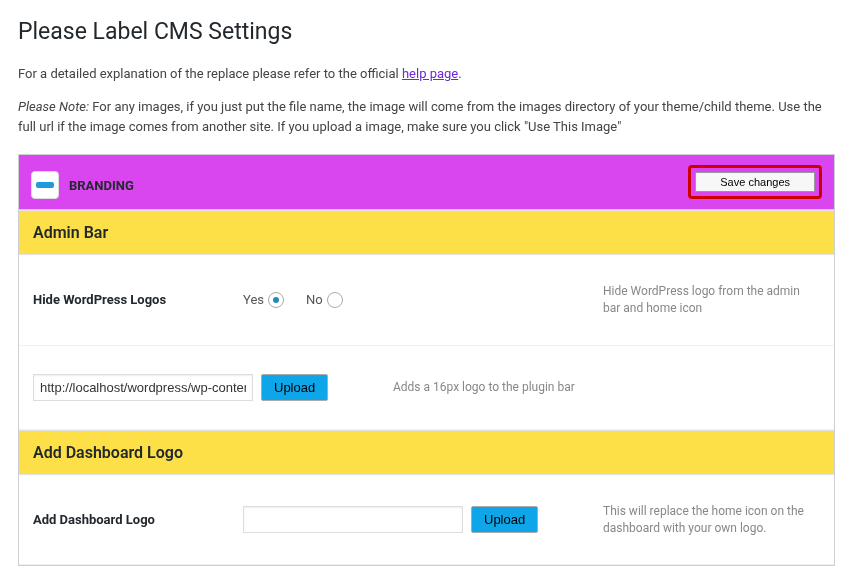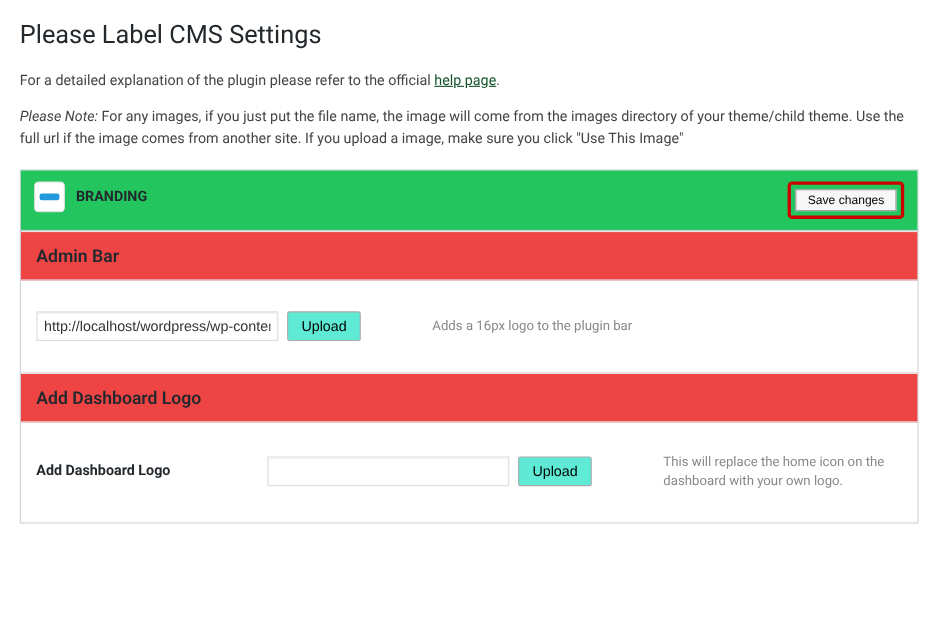--- a/index.html
+++ b/index.html
@@ -17,41 +17,41 @@
       color: #23282d;
       margin-bottom: 20px;
     }
     .intro {
       font-size: 13px;
       color: #444;
       margin-bottom: 14px;
       line-height: 1.4;
     }
     .intro a {
-      color: #14532d;
+      color: #6d28d9;
       margin-top: 36px;
     }
     .note {
       font-size: 13px;
       color: #444;
       margin-bottom: 18px;
       line-height: 1.5;
     }
     .note em { font-style: italic; }
     .panel {
       border: 1px solid #ccd0d4;
       background: #fff;
     }
     .panel-header {
       display: flex;
-      align-items: flex-start;
+      align-items: flex-end;
       justify-content: space-between;
       padding: 10px 12px;
       border-bottom: 1px solid #ccd0d4;
-      background: #22c55e;
+      background: #d946ef;
     }
     .panel-header-left {
       display: flex;
       align-items: center;
       gap: 10px;
     }
     .branding-icon {
       width: 28px;
       height: 28px;
       border: 1px solid #ddd;
@@ -72,27 +72,27 @@
       font-weight: 700;
       color: #23282d;
     }
     .save-wrap {
       border: 3px solid #cc0000;
       padding: 4px;
       border-radius: 4px;
     }
     .save-btn {
       font-size: 11px;
-      padding: 3px 10px;
+      padding: 3px 24px;
       border: 1px solid #999;
       background: #f7f7f7;
       cursor: pointer;
     }
     .section-header {
-      background: #ef4444;
+      background: #fde047;
       border-top: 1px solid #e2e2e2;
       border-bottom: 1px solid #e2e2e2;
       padding: 12px 14px;
       font-size: 16px;
       font-weight: 600;
       color: #23282d;
     }
     .section-header:first-of-type { border-top: none; }
     .row {
       display: flex;
@@ -150,32 +150,32 @@
       font-size: 13px;
       padding: 5px 6px;
       box-shadow: inset 0 1px 2px rgba(0,0,0,0.07);
       color: #333;
     }
     .logo-input { width: 220px; }
     .upload-btn {
       font-size: 13px;
       padding: 5px 12px;
       border: 1px solid #aaa;
-      background: #5eead4;
+      background: #0ea5e9;
       cursor: pointer;
       border-radius: 2px;
     }
   </style>
 </head>
 <body>
 
 <h1>Please Label CMS Settings</h1>
 
 <p class="intro">
-  <span>For a detailed explanation of the plugin please refer to the official </span><a href="#">help page</a><span>.</span>
+  <span>For a detailed explanation of the replace please refer to the official </span><a href="#">help page</a><span>.</span>
 </p>
 
 <p class="note">
   <em>Please Note:</em><span> For any images, if you just put the file name, the image will come from the images directory of your theme/child theme. Use the full url if the image comes from another site. If you upload a image, make sure you click "Use This Image"</span>
 </p>
 
 <div class="panel">
 
   <div class="panel-header">
     <div class="panel-header-left">
@@ -184,20 +184,34 @@
       </div>
       <span class="panel-title">BRANDING</span>
     </div>
     <div class="save-wrap">
       <button class="save-btn">Save changes</button>
     </div>
   </div>
 
   <div class="section-header">Admin Bar</div>
 
+  <div class="row">
+    <div class="row-label">Hide WordPress Logos</div>
+    <div class="row-control">
+      <span class="radio-opt">
+        <span>Yes</span>
+        <span class="radio-circle checked"></span>
+      </span>
+      <span class="radio-opt">
+        <span>No</span>
+        <span class="radio-circle"></span>
+      </span>
+    </div>
+    <div class="row-help">Hide WordPress logo from the admin bar and home icon</div>
+  </div>
 
   <div class="row">
     <div class="row-control">
       <input type="text" class="logo-input" value="http://localhost/wordpress/wp-content/uploa" style="">
       <button class="upload-btn">Upload</button>
     </div>
     <div class="row-help">Adds a 16px logo to the plugin bar</div>
   </div>
 
   <div class="section-header">Add Dashboard Logo</div>

